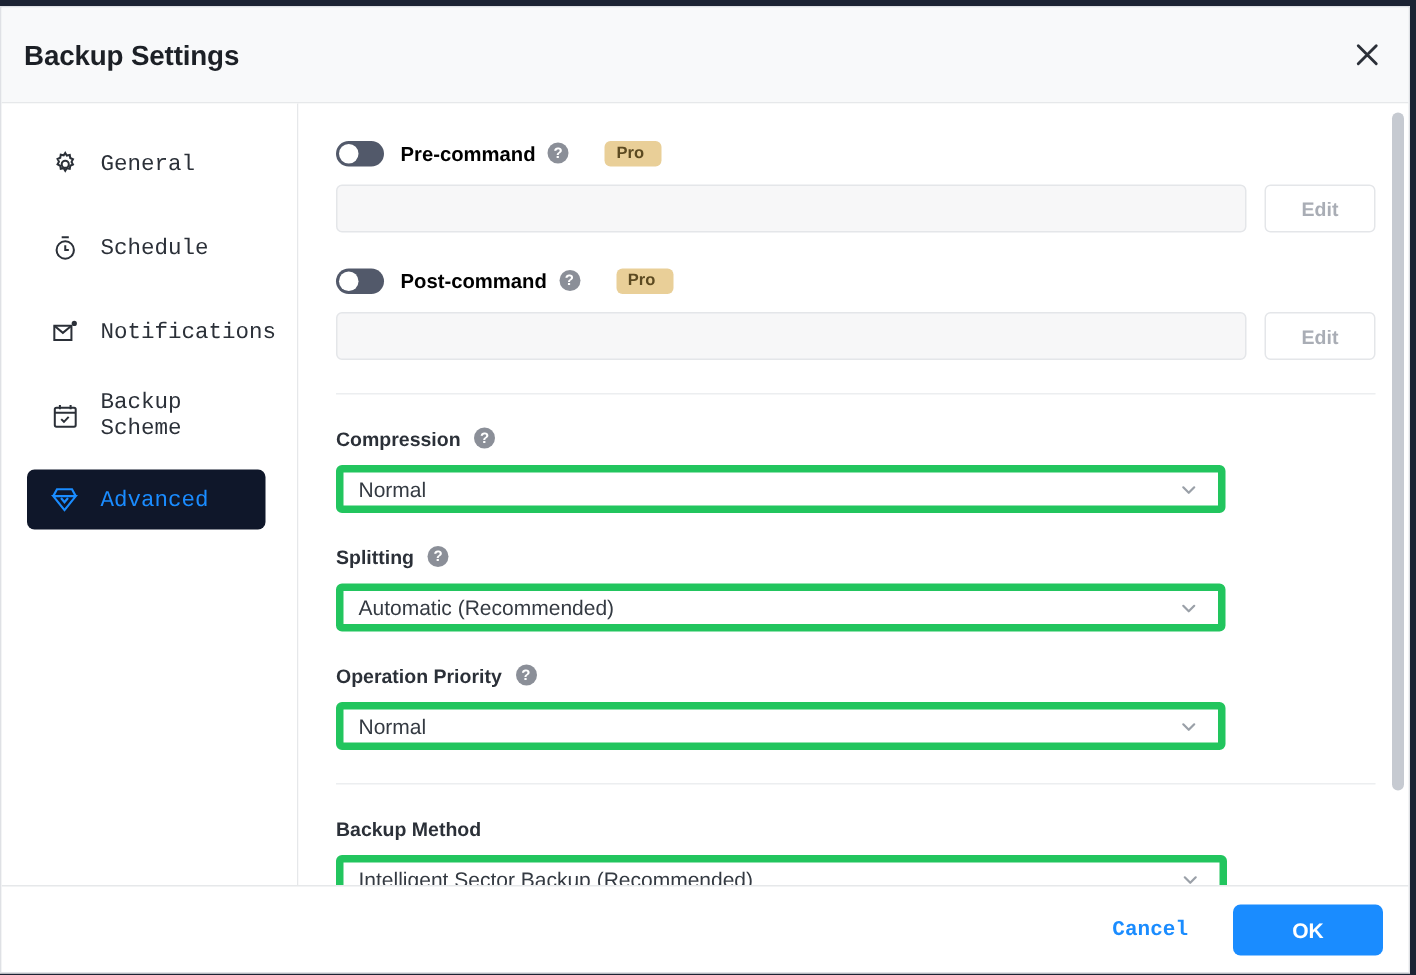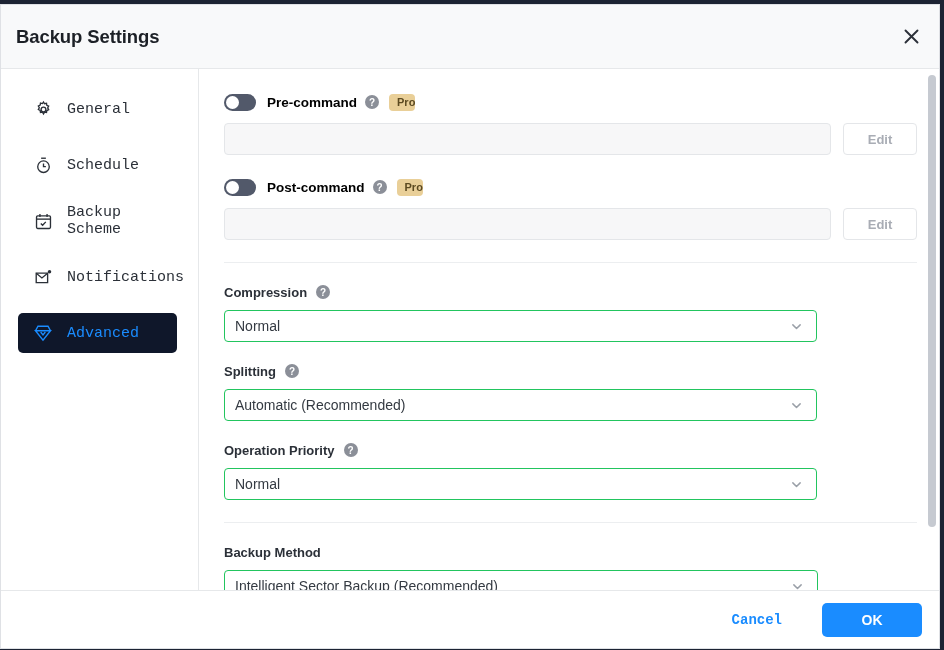--- a/index.html
+++ b/index.html
@@ -98,25 +98,25 @@
     margin-right: 8px;
   }
   .help {
     width: 14px; height: 14px; border-radius: 50%;
     background: #8b8f98; color: #fff;
     font-size: 10px; font-weight: bold;
     display: inline-flex; align-items: center; justify-content: center;
     cursor: pointer; flex: 0 0 14px;
   }
   .pro-badge {
-    margin-left: 10px;
+    margin-left: 24px;
     background: #e9cf98;
     color: #5c4a21;
     font-size: 11px; font-weight: bold;
-    padding: 2px 0 3px 8px;
+    padding: 2px 12px 3px 8px;
     border-radius: 4px;
     cursor: pointer;
   }
   .cmd-input-row {
     display: flex; align-items: center;
     margin-top: 10px;
   }
   .cmd-input {
     flex: 1 1 auto;
     height: 32px;
@@ -143,21 +143,21 @@
   
   .field-group { margin-top: 20px; }
   .field-label-row { display: flex; align-items: center; height: 18px; }
   .field-label {
     font-size: 13px; font-weight: bold; color: #2b3038;
     margin-right: 9px;
   }
   .select-box {
     margin-top: 9px;
     height: 32px;
-    border: 1px solid #22c55e;
+    border: 5px solid #22c55e;
     border-radius: 4px;
     background: #fff;
     display: flex; align-items: center;
     padding: 0 12px 0 10px;
     cursor: pointer;
     position: relative;
   }
   .select-value {
     flex: 1 1 auto;
     font-size: 14px; color: #343a42;
@@ -178,21 +178,21 @@
     display: flex; align-items: center; justify-content: flex-end;
     padding-right: 17px;
     background: #fff;
   }
   #cancel-btn {
     color: #1a8cff; font-size: 14px; font-weight: bold;
     padding: 8px 14px; cursor: pointer; background: none; border: none;
     font-family: Liberation Mono, monospace;
   }
   #ok-btn {
-    margin-left: 26px;
+    margin-left: 16px;
     width: 100px; height: 34px;
     background: #1a8cff; color: #ffffff;
     border: none; border-radius: 5px;
     font-size: 14px; font-weight: bold;
     cursor: pointer;
     font-family: inherit;
   }
 </style>
 </head>
 <body>
@@ -229,38 +229,38 @@
             <path d="M12 9.5v4h3"></path>
             <path d="M9 2.8h6"></path>
           </svg>
         </span>
         <span class="nav-label">Schedule</span>
       </div>
 
       <div class="nav-item">
         <span class="nav-icon">
           <svg width="19" height="19" viewBox="0 0 24 24" fill="none" stroke="currentColor" stroke-width="1.7">
+            <path d="M2.8 6.5h14.4v12H2.8z"></path>
+            <path d="M2.8 6.5l7.2 6 7.2-6"></path>
+            <circle cx="19.6" cy="4.6" r="2.2" fill="currentColor" stroke="none"></circle>
+          </svg>
+        </span>
+        <span class="nav-label">Notifications</span>
+      </div>
+
+      <div class="nav-item">
+        <span class="nav-icon">
+          <svg width="19" height="19" viewBox="0 0 24 24" fill="none" stroke="currentColor" stroke-width="1.7">
             <rect x="3.2" y="4.8" width="17.6" height="16" rx="1.4"></rect>
             <path d="M3.2 9h17.6"></path>
             <path d="M7.5 2.6v3.6M16.5 2.6v3.6"></path>
             <path d="M8.6 14.4l2.3 2.3 4-4.2"></path>
           </svg>
         </span>
         <span class="nav-label">Backup Scheme</span>
-      </div>
-
-      <div class="nav-item">
-        <span class="nav-icon">
-          <svg width="19" height="19" viewBox="0 0 24 24" fill="none" stroke="currentColor" stroke-width="1.7">
-            <path d="M2.8 6.5h14.4v12H2.8z"></path>
-            <path d="M2.8 6.5l7.2 6 7.2-6"></path>
-            <circle cx="19.6" cy="4.6" r="2.2" fill="currentColor" stroke="none"></circle>
-          </svg>
-        </span>
-        <span class="nav-label">Notifications</span>
       </div>
 
       <div class="nav-item active">
         <span class="nav-icon">
           <svg width="20" height="20" viewBox="0 0 24 24" fill="none" stroke="currentColor" stroke-width="1.7">
             <path d="M3 9.3h18L12 20.5z"></path>
             <path d="M3 9.3l3-5.5h12l3 5.5"></path>
             <path d="M9.2 10.8l2.8 3.4 2.8-3.4"></path>
           </svg>
         </span>

